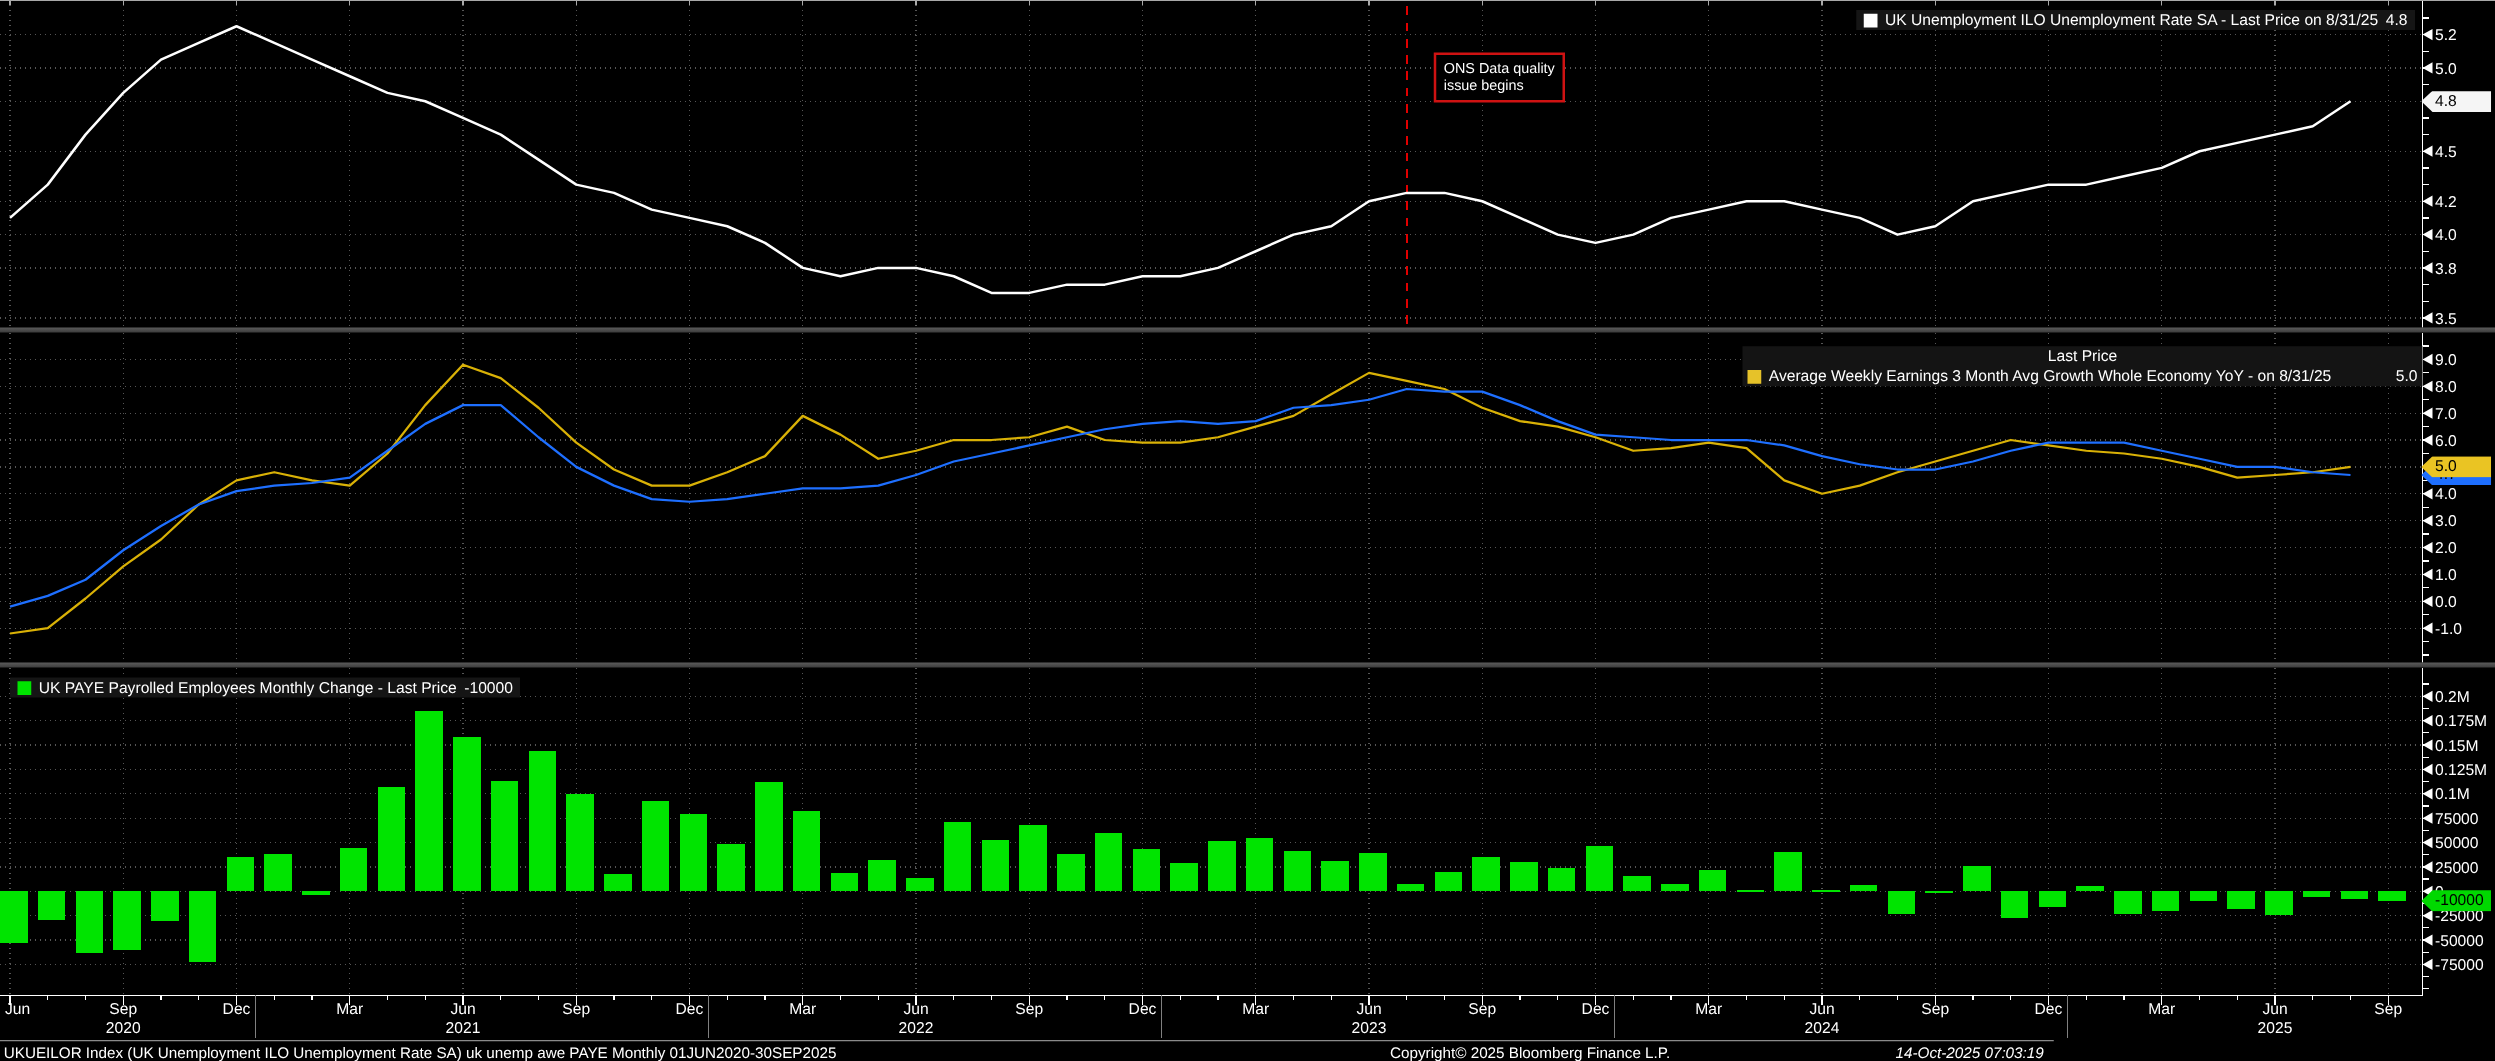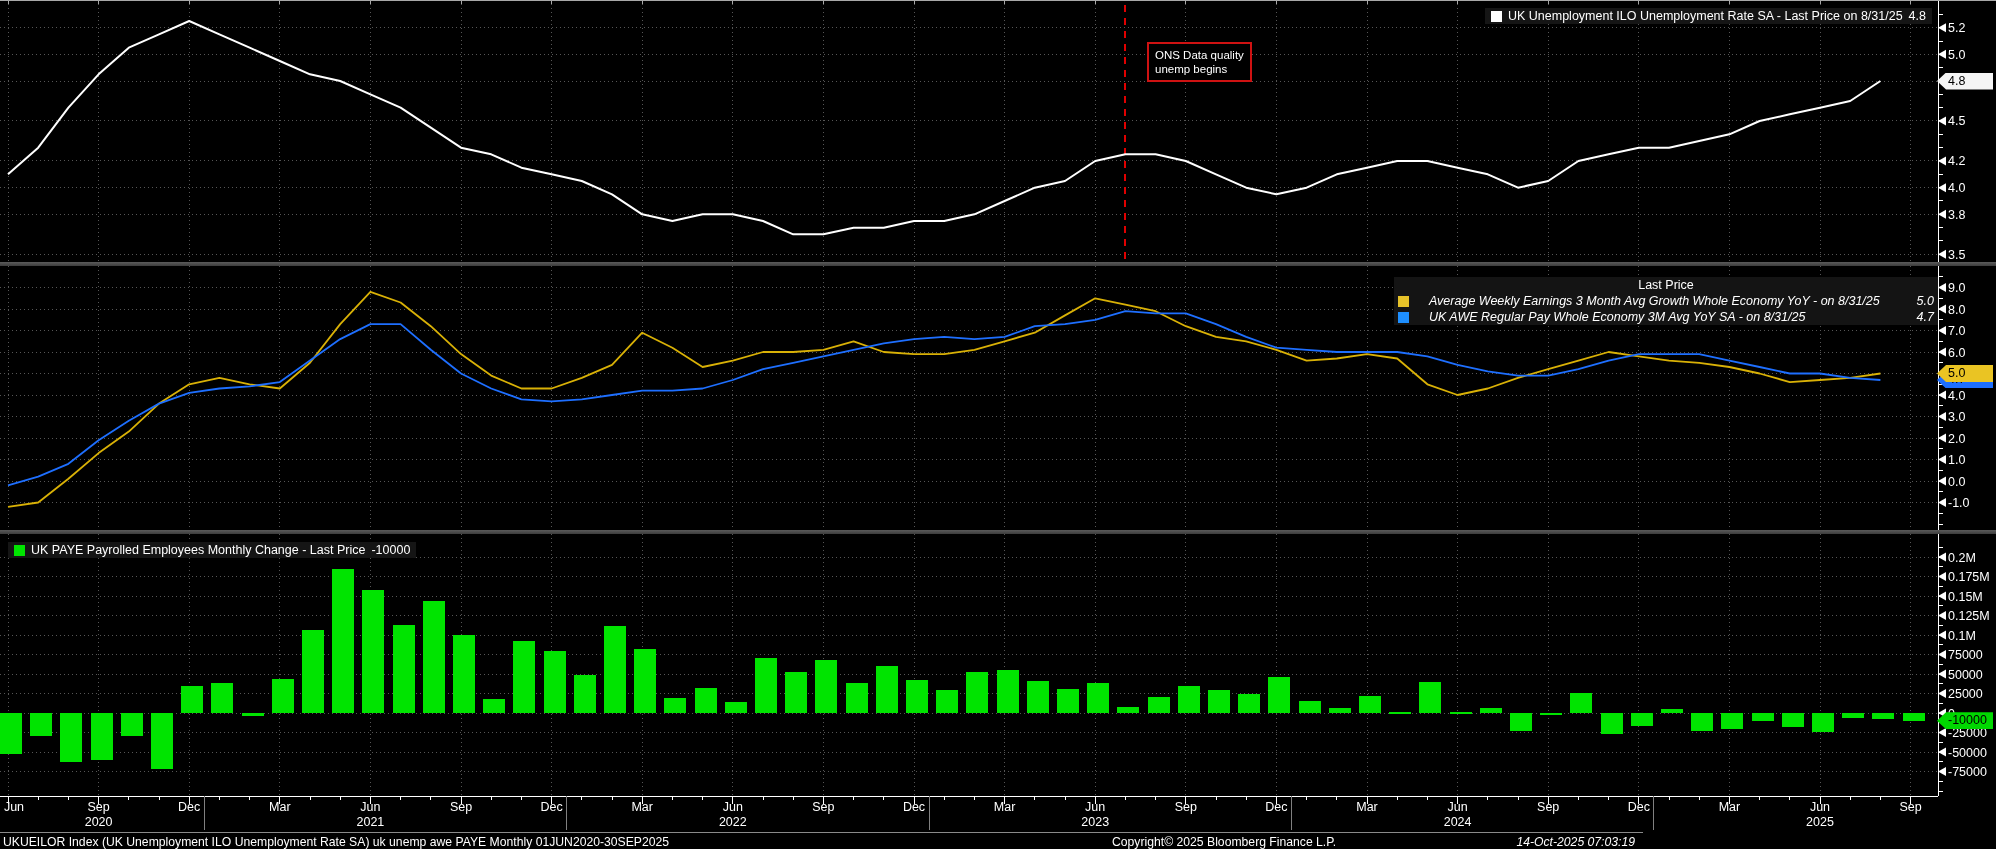--- a/index.html
+++ b/index.html
@@ -14,21 +14,21 @@
            background:linear-gradient(#5b5b5b,#3c3c3c);}
   #div1{top:262px;} #div2{top:530px;}
   .legend{position:absolute;display:flex;align-items:center;gap:6px;
           background:#151515;padding:1px 6px;font-size:12.5px;white-space:nowrap;z-index:5;}
   .legend .sq{width:11px;height:11px;display:inline-block;flex:0 0 auto;}
   #legend-top{top:8px;right:64px;}
   #legend-bot{top:542px;left:8px;}
   #legend-mid{position:absolute;top:277px;right:58px;width:544px;background:#141414;
               font-size:12.5px;z-index:5;}
   #legend-mid .lp-header{text-align:center;padding:1px 0;}
-  #legend-mid .lrow{display:flex;align-items:center;gap:20px;padding:1px 4px;white-space:nowrap;font-style:italic;}
+  #legend-mid .lrow{display:flex;align-items:center;gap:6px;padding:1px 4px;white-space:nowrap;}
   #legend-mid .lrow .sq{width:11px;height:11px;flex:0 0 auto;}
   #legend-mid .lrow .val{margin-left:auto;}
   .badge{position:absolute;left:1937px;width:56px;height:17px;line-height:17px;
          color:#000;font-size:12.5px;padding-left:11px;box-sizing:border-box;z-index:6;
          clip-path:polygon(0 50%,9px 0,100% 0,100% 100%,9px 100%);}
   #annotation{position:absolute;left:1147px;top:15px;border:2px solid #cf1212;
               padding:4px 6px;font-size:11.5px;line-height:14px;z-index:5;background:#000;margin-top:27px;}
   #statusbar{position:absolute;left:0;top:832px;width:1643px;height:16px;
              border-top:1px solid #8a8a8a;font-size:12.2px;}
   #statusbar .s-left{position:absolute;left:3px;top:2px;}
@@ -466,41 +466,36 @@
       <text x="98.6" y="30" text-anchor="middle" font-size="12.5" fill="#ffffff" font-family="&quot;Liberation Sans&quot;,sans-serif">2020</text>
       <text x="370.4" y="30" text-anchor="middle" font-size="12.5" fill="#ffffff" font-family="&quot;Liberation Sans&quot;,sans-serif">2021</text>
       <text x="732.8" y="30" text-anchor="middle" font-size="12.5" fill="#ffffff" font-family="&quot;Liberation Sans&quot;,sans-serif">2022</text>
       <text x="1095.2" y="30" text-anchor="middle" font-size="12.5" fill="#ffffff" font-family="&quot;Liberation Sans&quot;,sans-serif">2023</text>
       <text x="1457.6" y="30" text-anchor="middle" font-size="12.5" fill="#ffffff" font-family="&quot;Liberation Sans&quot;,sans-serif">2024</text>
       <text x="1820" y="30" text-anchor="middle" font-size="12.5" fill="#ffffff" font-family="&quot;Liberation Sans&quot;,sans-serif">2025</text>
     </svg>
 
   <div id="annotation">
     <div>ONS Data quality</div>
-    <div>unemp begins</div>
+    <div>issue begins</div>
   </div>
 
   <div class="legend" id="legend-top">
     <span class="sq" style="background: rgb(255, 255, 255);"></span>
     <span>UK Unemployment ILO Unemployment Rate SA - Last Price on 8/31/25</span>
     <span>4.8</span>
   </div>
 
   <div id="legend-mid">
     <div class="lp-header">Last Price</div>
     <div class="lrow">
       <span class="sq" style="background: rgb(230, 194, 41);"></span>
       <span>Average Weekly Earnings 3 Month Avg Growth Whole Economy YoY -  on 8/31/25</span>
       <span class="val">5.0</span>
     </div>
-    <div class="lrow">
-      <span class="sq" style="background: rgb(30, 143, 255);"></span>
-      <span>UK AWE Regular Pay Whole Economy 3M Avg YoY SA -  on 8/31/25</span>
-      <span class="val">4.7</span>
-    </div>
   </div>
 
   <div class="legend" id="legend-bot">
     <span class="sq" style="background: rgb(0, 228, 0);"></span>
     <span>UK PAYE Payrolled Employees Monthly Change - Last Price</span>
     <span>-10000</span>
   </div>
 
   <div class="badge" id="badge-top" style="top: 72.5px; background: rgb(245, 245, 245);">4.8</div>
   <div class="badge" id="badge-mid-blue" style="top: 371.45px; background: rgb(30, 111, 255);">4.7</div>

